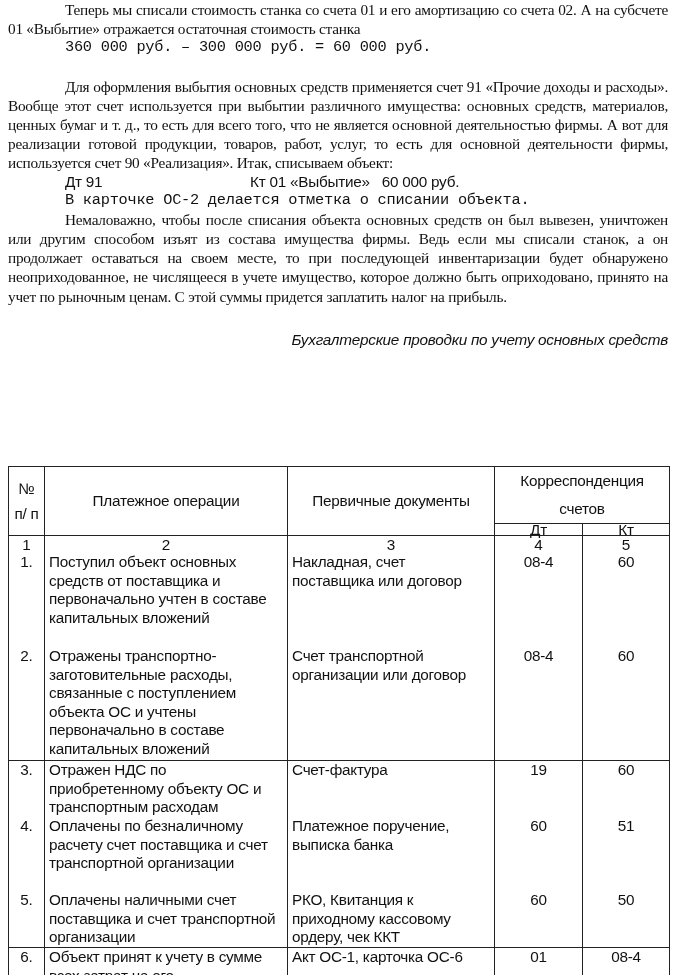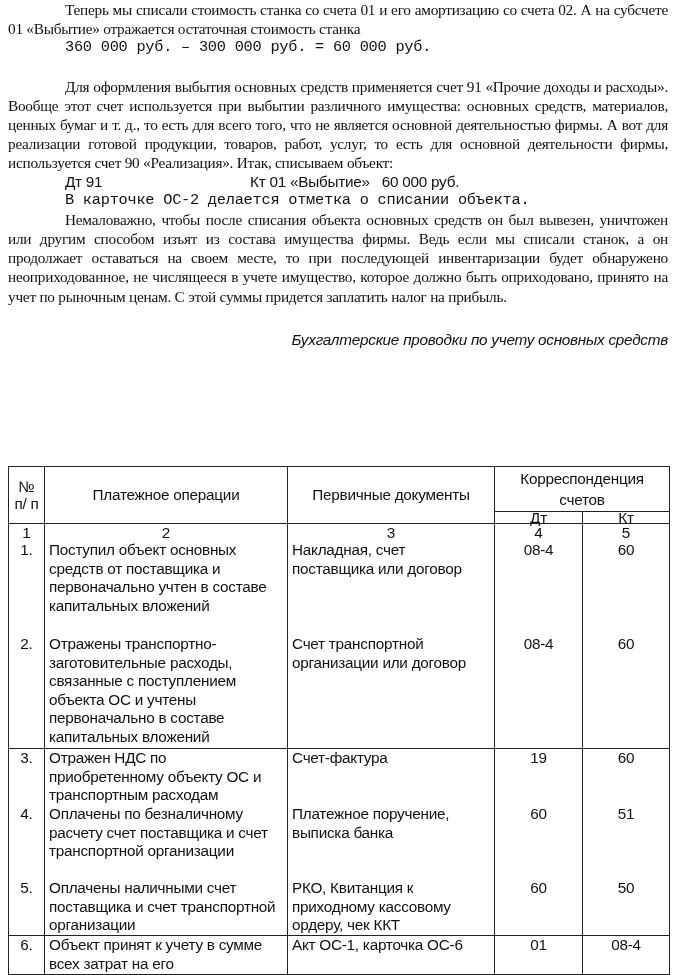--- a/index.html
+++ b/index.html
@@ -58,24 +58,24 @@
 <table>
   <colgroup>
     <col class="col1">
       <col class="col2">
       <col class="col3">
       <col class="col4">
       <col class="col5">
   </colgroup>
   <tbody>
       <tr>
-    <th rowspan="2" style="line-height:17px;padding:2px">№ п/ п</th>
+    <th rowspan="2" style="line-height:25px;padding:2px">№ п/ п</th>
     <th rowspan="2">Платежное операции</th>
     <th rowspan="2">Первичные документы</th>
-    <th colspan="2" style="border-bottom:1.5px solid #222;height:44px;line-height:21px">Корреспонденция счетов</th>
+    <th colspan="2" style="border-bottom:1.5px solid #222;height:44px;line-height:28px">Корреспонденция счетов</th>
   </tr>
   <tr>
     <th style="line-height:11px;height:11px">Дт</th>
     <th style="line-height:11px;height:11px">Кт</th>
   </tr>
   <tr class="nums">
     <td>1</td>
     <td>2</td>
     <td>3</td>
     <td>4</td>

